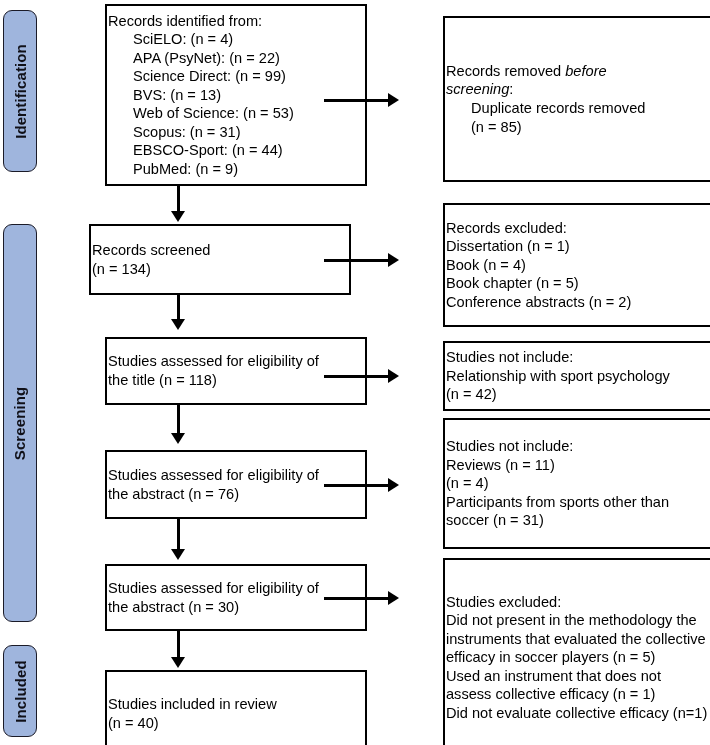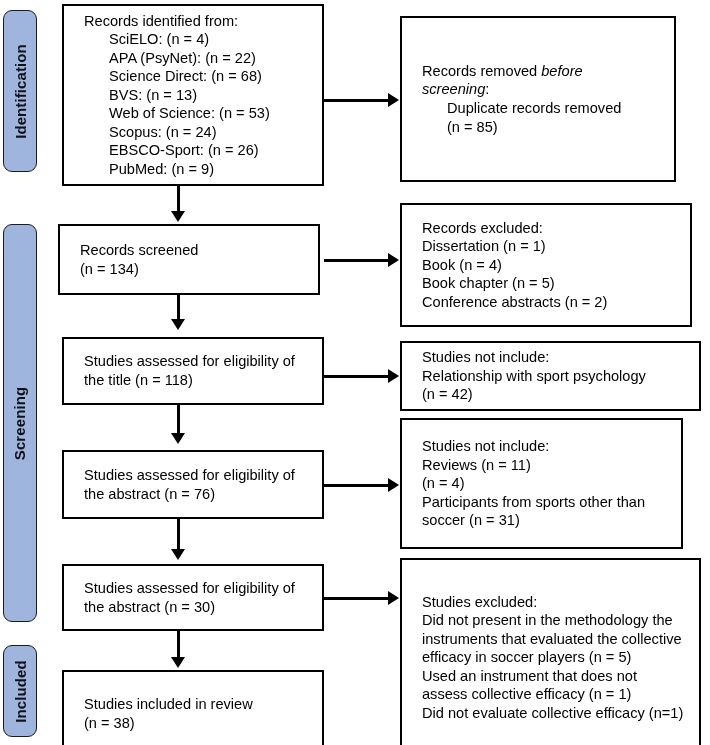--- a/index.html
+++ b/index.html
@@ -40,21 +40,22 @@
 
   
   .box {
     position: absolute;
     background: #ffffff;
     border: 2.2px solid #000000;
     box-sizing: border-box;
     display: flex;
     flex-direction: column;
     justify-content: center;
-    padding: 4px 20px;
+    padding: 4px 1px;
+    margin-left: 43px;
   }
   .box .line {
     font-size: 14.6px;
     line-height: 1.27;
     color: #000000;
     white-space: pre;
   }
   .box .line.indent {
     padding-left: 25px;
   }
@@ -104,42 +105,42 @@
   </div>
 
   <div class="stage-bar" style="left:3px; top:645px; width:34px; height:92px;">
     <span class="stage-label">Included</span>
   </div>
 
   <div class="box" style="left:62px; top:4px; width:262px; height:182px;">
       <div class="line">Records identified from:</div>
       <div class="line indent">SciELO: (n = 4)</div>
       <div class="line indent">APA (PsyNet): (n = 22)</div>
-      <div class="line indent">Science Direct: (n = 68)</div>
+      <div class="line indent">Science Direct: (n = 99)</div>
       <div class="line indent">BVS: (n = 13)</div>
       <div class="line indent">Web of Science: (n = 53)</div>
-      <div class="line indent">Scopus: (n = 24)</div>
-      <div class="line indent">EBSCO-Sport: (n = 26)</div>
+      <div class="line indent">Scopus: (n = 31)</div>
+      <div class="line indent">EBSCO-Sport: (n = 44)</div>
       <div class="line indent">PubMed: (n = 9)</div>
     </div>
 
   <div class="box" style="left:400px; top:16px; width:276px; height:166px;">
       <div class="line">Records removed <span class="em">before</span></div>
       <div class="line"><span class="em">screening</span>:</div>
       <div class="line indent">Duplicate records removed</div>
       <div class="line indent">(n = 85)</div>
     </div>
 
   <div class="hline" style="left:324px; top:99px; width:66px;"></div>
   <div class="arrow-right" style="left:388px; top:93px;"></div>
 
   <div class="vline" style="left:177px; top:186px; height:27px;"></div>
   <div class="arrow-down" style="left:171px; top:211px;"></div>
 
-  <div class="box" style="left:58px; top:224px; width:262px; height:71px;">
+  <div class="box" style="left:46px; top:224px; width:262px; height:71px;">
       <div class="line">Records screened</div>
       <div class="line">(n = 134)</div>
     </div>
 
   <div class="box" style="left:400px; top:203px; width:292px; height:124px;">
       <div class="line">Records excluded:</div>
       <div class="line">Dissertation (n = 1)</div>
       <div class="line">Book (n = 4)</div>
       <div class="line">Book chapter (n = 5)</div>
       <div class="line">Conference abstracts (n = 2)</div>
@@ -203,16 +204,16 @@
     </div>
 
   <div class="hline" style="left:324px; top:597px; width:66px;"></div>
   <div class="arrow-right" style="left:388px; top:591px;"></div>
 
   <div class="vline" style="left:177px; top:631px; height:28px;"></div>
   <div class="arrow-down" style="left:171px; top:657px;"></div>
 
   <div class="box" style="left:62px; top:670px; width:262px; height:88px;">
       <div class="line">Studies included in review</div>
-      <div class="line">(n = 38)</div>
+      <div class="line">(n = 40)</div>
     </div>
 
 </div>
 
 </body></html>

